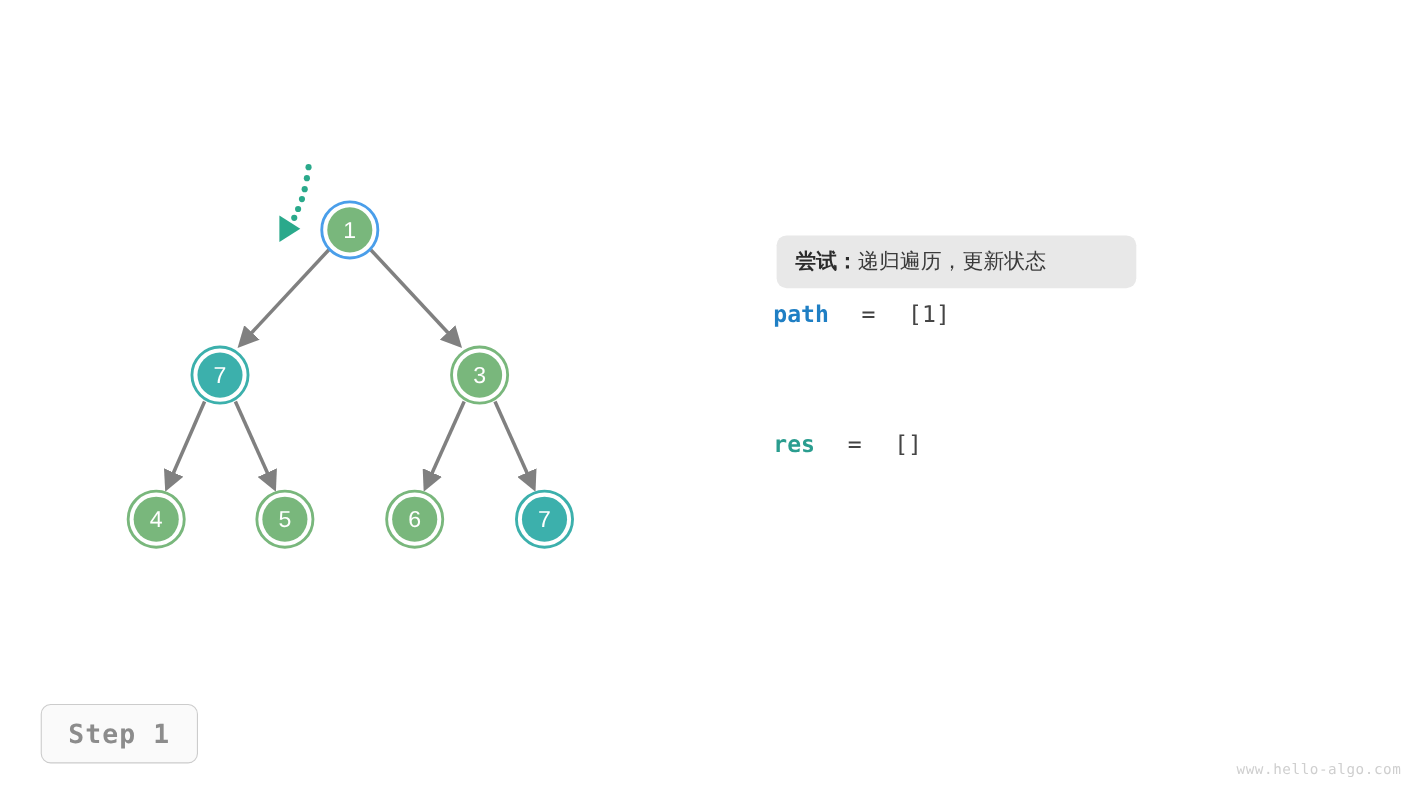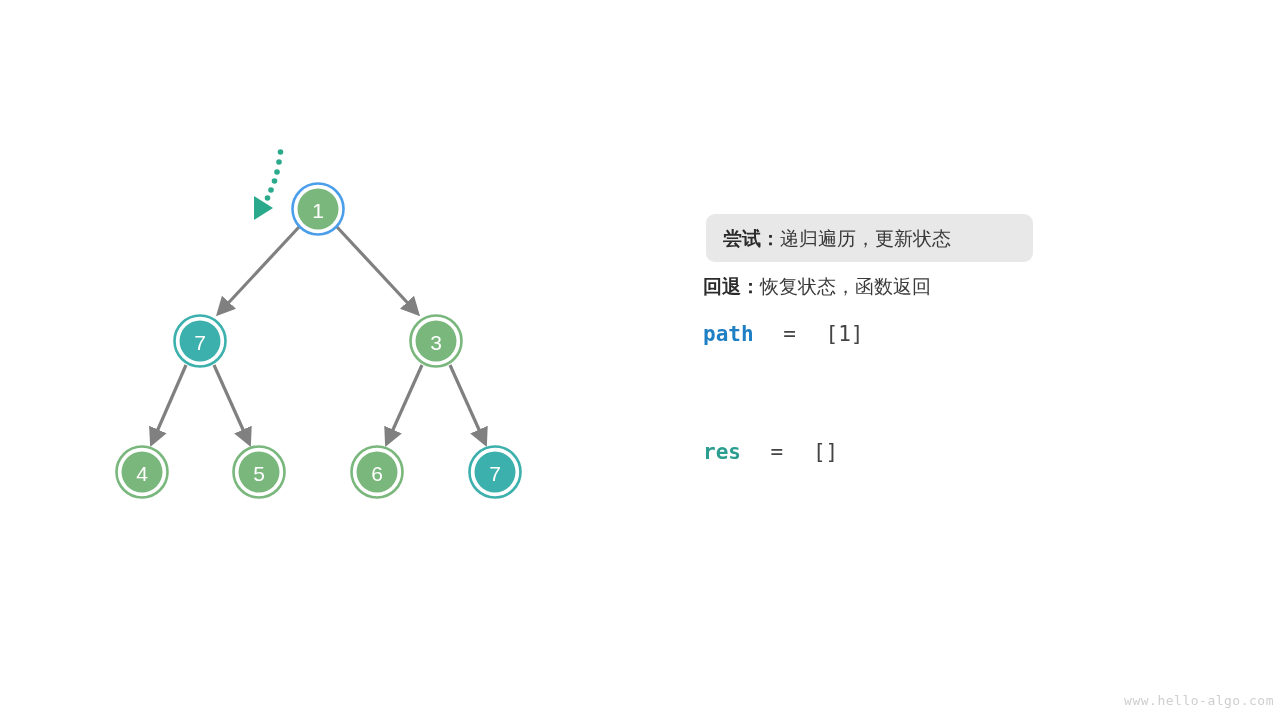--- a/index.html
+++ b/index.html
@@ -198,34 +198,32 @@
   </svg>
 
   <div id="info-panel">
 
     <div class="info-row highlight">
       <span class="info-line">
         <span class="info-key">尝试：</span><span>递归遍历，更新状态</span>
       </span>
     </div>
 
-    <div class="info-row">
-      <span class="info-line">
-        <span class="info-key">回退：</span><span>恢复状态，函数返回</span>
-      </span>
-    </div>
 
     <div class="code-line">
       <span class="var-path">path</span><span> = </span><span>[1]</span>
     </div>
 
     <div class="code-spacer"></div>
 
     <div class="code-line">
       <span class="var-res">res</span><span> = </span><span>[]</span>
     </div>
 
   </div>
 
+  <div id="step-badge">
+    <span>Step 1</span>
+  </div>
 
   <div id="watermark">www.hello-algo.com</div>
 
 </div>
 
 </body></html>

